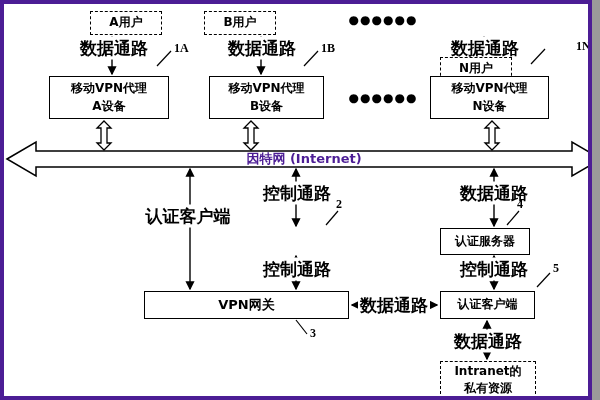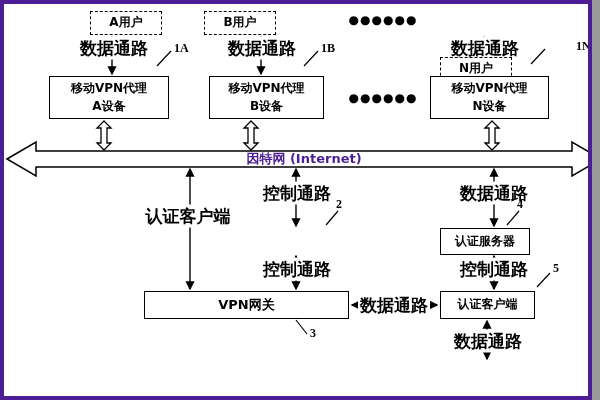--- a/index.html
+++ b/index.html
@@ -120,14 +120,18 @@
   <div class="box" style="left:436px; top:224px; width:90px; height:27px;">
       <span>认证服务器</span>
     </div>
   <div class="box wide" style="left:140px; top:287px; width:205px; height:28px;">
       <span>VPN网关</span>
     </div>
   <div class="box" style="left:436px; top:287px; width:95px; height:28px;">
       <span>认证客户端</span>
     </div>
 
+  <div class="box dashed" style="left:436px; top:357px; width:96px; height:38px;">
+    <span>Intranet的</span>
+    <span>私有资源</span>
+  </div>
 
 </div>
 
 </body></html>

